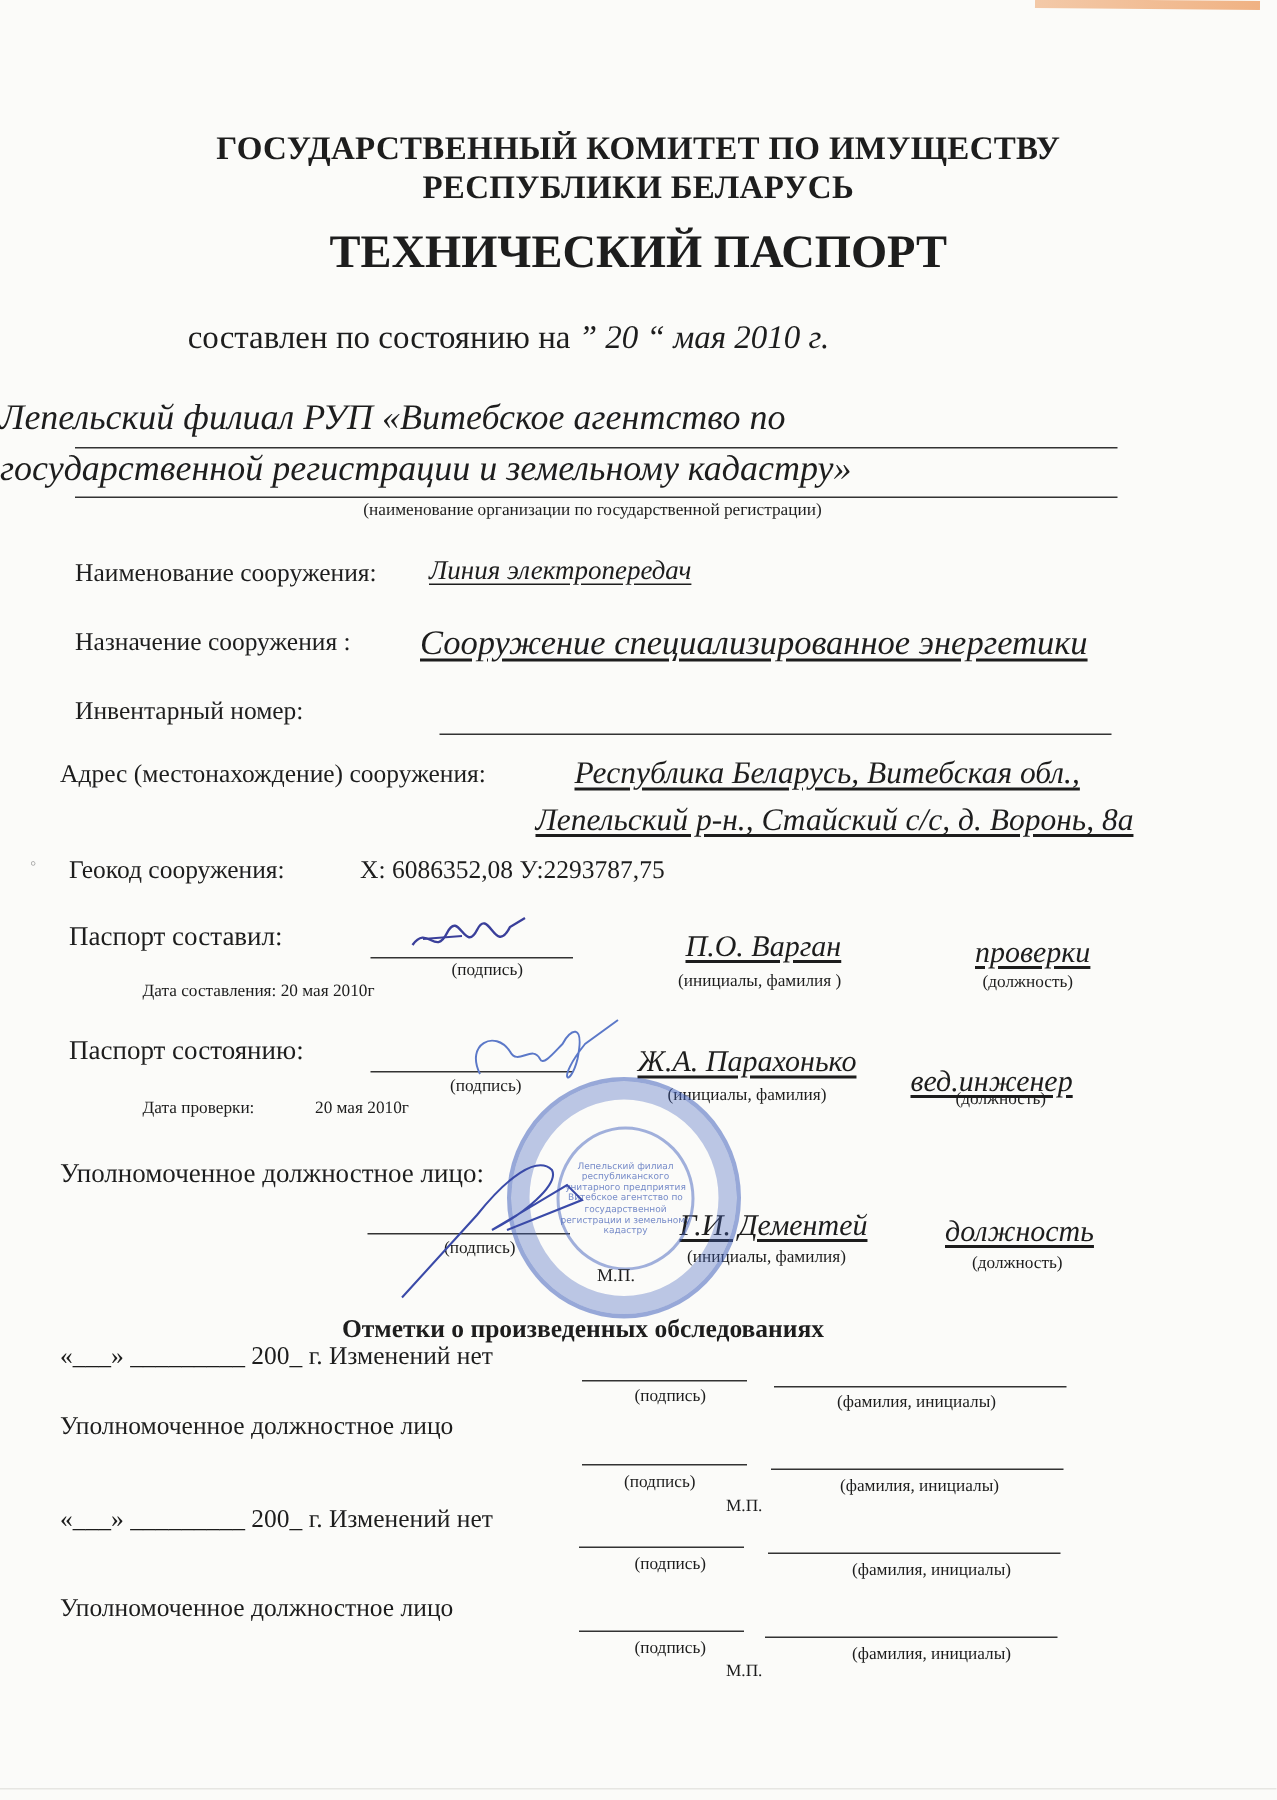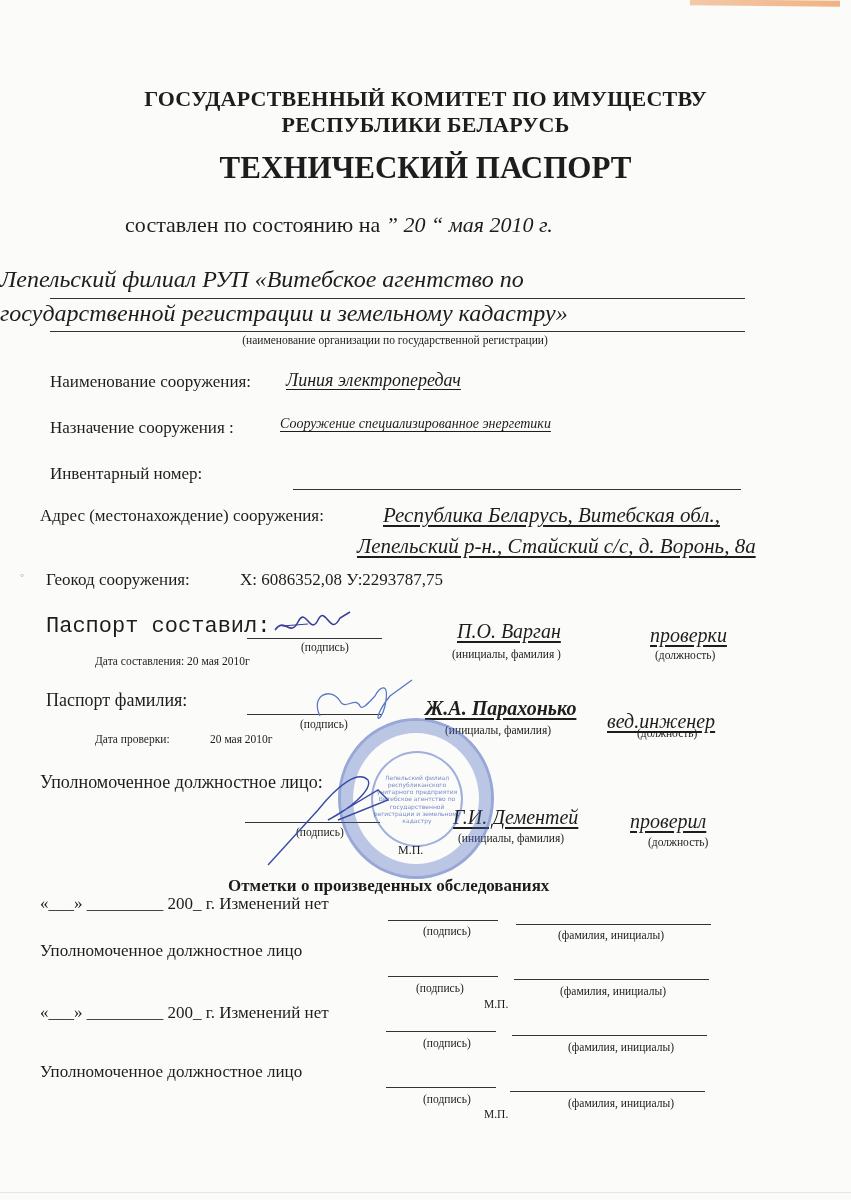--- a/index.html
+++ b/index.html
@@ -55,66 +55,66 @@
 <div class="abs org" style="top:266px;">Лепельский филиал РУП «Витебское  агентство по</div>
 <div class="rule" style="left:50px; top:298px; width:695px;"></div>
 <div class="abs org" style="top:300px;">государственной регистрации и земельному кадастру»</div>
 <div class="rule" style="left:50px; top:331px; width:695px;"></div>
 <div class="abs small" style="left:0; width:790px; text-align:center; top:334px;">(наименование организации по государственной регистрации)</div>
 
 <div class="abs lab" style="left:50px; top:372px;">Наименование сооружения:</div>
 <div class="abs val" style="left:286px; top:370px; font-size:18px;">Линия электропередач</div>
 
 <div class="abs lab" style="left:50px; top:418px;font-family:Liberation Serif, serif;">Назначение сооружения :</div>
-<div class="abs val" style="left:280px; top:416px; font-size:14px;">Сооружение специализированное энергетики</div>
+<div class="abs val" style="left:280px; top:416px; font-size:23px;">Сооружение специализированное энергетики</div>
 
 <div class="abs lab" style="left:50px; top:464px;">Инвентарный номер:</div>
 <div class="rule" style="left:293px; top:489px; width:448px;"></div>
 <div class="abs val" style="left:300px; top:466px;"></div>
 
 <div class="abs lab" style="left:40px; top:506px;">Адрес (местонахождение) сооружения:</div>
 <div class="abs val" style="left:383px; top:503px; font-size:21px;">Республика Беларусь, Витебская обл.,</div>
 <div class="abs val" style="left:357px; top:534px; font-size:21px;">Лепельский р-н., Стайский с/с, д. Воронь, 8а</div>
 
 <div class="abs" style="left:20px; top:568px; font-size:12px; color:#999;">◦</div>
 <div class="abs lab" style="left:46px; top:570px;">Геокод сооружения:</div>
 <div class="abs lab" style="left:240px; top:570px;">X: 6086352,08  У:2293787,75</div>
 
-<div class="abs" style="left:46px; top:614px; font-size:22px;font-family:Liberation Mono, monospace;">Паспорт составил:</div>
+<div class="abs" style="left:46px; top:614px; font-size:18px;">Паспорт составил:</div>
 <div class="rule" style="left:247px; top:638px; width:135px;"></div>
 <svg class="signature" style="left:270px; top:608px;" width="90" height="36">
   <path d="M5 22 C15 8, 20 30, 28 14 S40 28, 48 12 S60 30, 70 10 L80 4" stroke="#3a3f9a" stroke-width="1.6" fill="none"></path>
   <path d="M12 18 L38 16" stroke="#3a3f9a" stroke-width="1.2" fill="none"></path>
 </svg>
 <div class="abs small" style="left:301px; top:641px;">(подпись)</div>
 <div class="abs sig" style="left:457px; top:620px;">П.О. Варган</div>
 <div class="abs small" style="left:452px; top:648px;">(инициалы, фамилия )</div>
 <div class="abs sig" style="left:650px; top:624px;">проверки</div>
 <div class="abs small" style="left:655px; top:649px;">(должность)</div>
 <div class="abs small" style="left:95px; top:655px;">Дата составления: 20 мая 2010г</div>
 
-<div class="abs" style="left:46px; top:690px; font-size:18px;">Паспорт фамилия:</div>
+<div class="abs" style="left:46px; top:690px; font-size:18px;">Паспорт состоянию:</div>
 <div class="rule" style="left:247px; top:714px; width:135px;"></div>
 <svg class="signature" style="left:300px; top:676px;" width="120" height="60">
   <path d="M20 40 C10 20, 30 10, 40 25 C45 35, 55 20, 60 30 C62 35, 70 25, 75 20 C80 10, 90 5, 85 30 C80 50, 70 45, 90 20 L112 4" stroke="#5b78c8" stroke-width="1.3" fill="none"></path>
 </svg>
 <div class="abs small" style="left:300px; top:718px;">(подпись)</div>
-<div class="abs sig" style="left:425px; top:697px;font-weight:bold;">Ж.А. Парахонько</div>
+<div class="abs sig" style="left:425px; top:697px;">Ж.А. Парахонько</div>
 <div class="abs small" style="left:445px; top:724px;">(инициалы, фамилия)</div>
 <div class="abs sig" style="left:607px; top:700px;margin-top:10px;">вед.инженер</div>
 <div class="abs small" style="left:637px; top:727px;">(должность)</div>
 <div class="abs small" style="left:95px; top:733px;">Дата проверки:</div>
 <div class="abs small" style="left:210px; top:733px;">20 мая 2010г</div>
 
 <div class="abs" style="left:40px; top:772px; font-size:18px;">Уполномоченное должностное лицо:</div>
 <div class="rule" style="left:245px; top:822px; width:135px;"></div>
 <div class="abs small" style="left:296px; top:826px;">(подпись)</div>
 <div class="abs sig" style="left:453px; top:806px;">Г.И. Дементей</div>
 <div class="abs small" style="left:458px; top:832px;">(инициалы, фамилия)</div>
-<div class="abs sig" style="left:630px; top:810px;">проверил</div>
+<div class="abs sig" style="left:630px; top:810px;">должность</div>
 <div class="abs small" style="left:648px; top:836px;">(должность)</div>
 
 <div class="stamp">
   <div class="stamp-inner">Лепельский филиал республиканского унитарного предприятия Витебское агентство по государственной регистрации и земельному кадастру</div>
 </div>
 <div class="abs small" style="left:398px; top:843px; font-size:12px;">М.П.</div>
 <svg class="signature" style="left:258px; top:760px;" width="140" height="110">
   <path d="M10 105 L60 50 C80 25, 100 10, 110 20 C115 30, 90 50, 70 60 L120 30 L130 40 L80 60" stroke="#3a4aa8" stroke-width="1.4" fill="none"></path>
 </svg>
 

